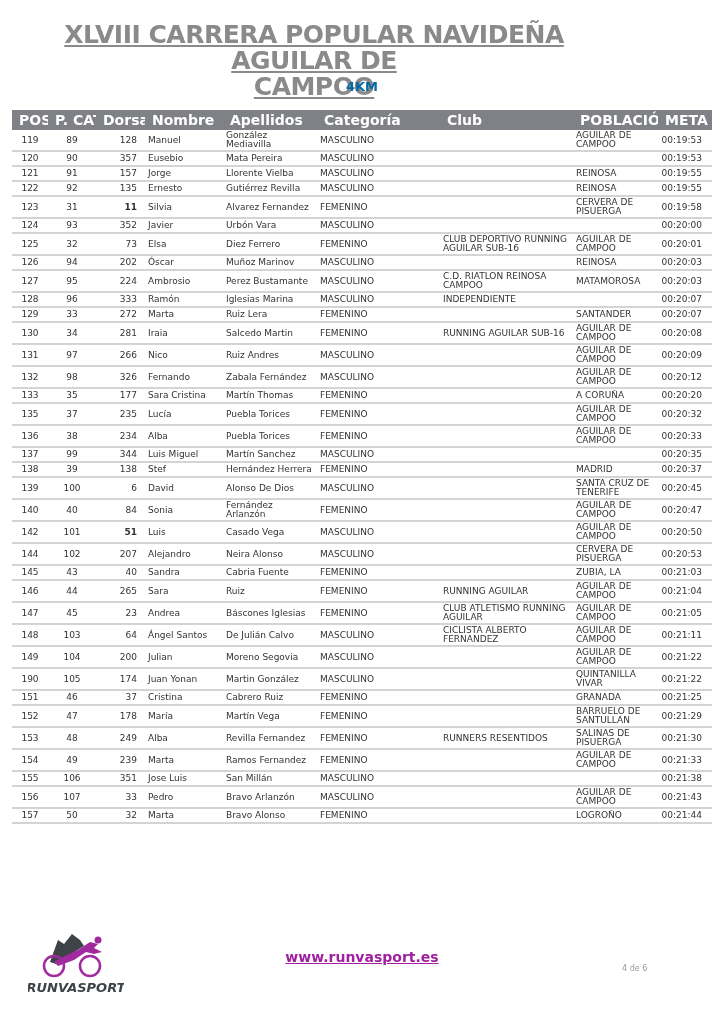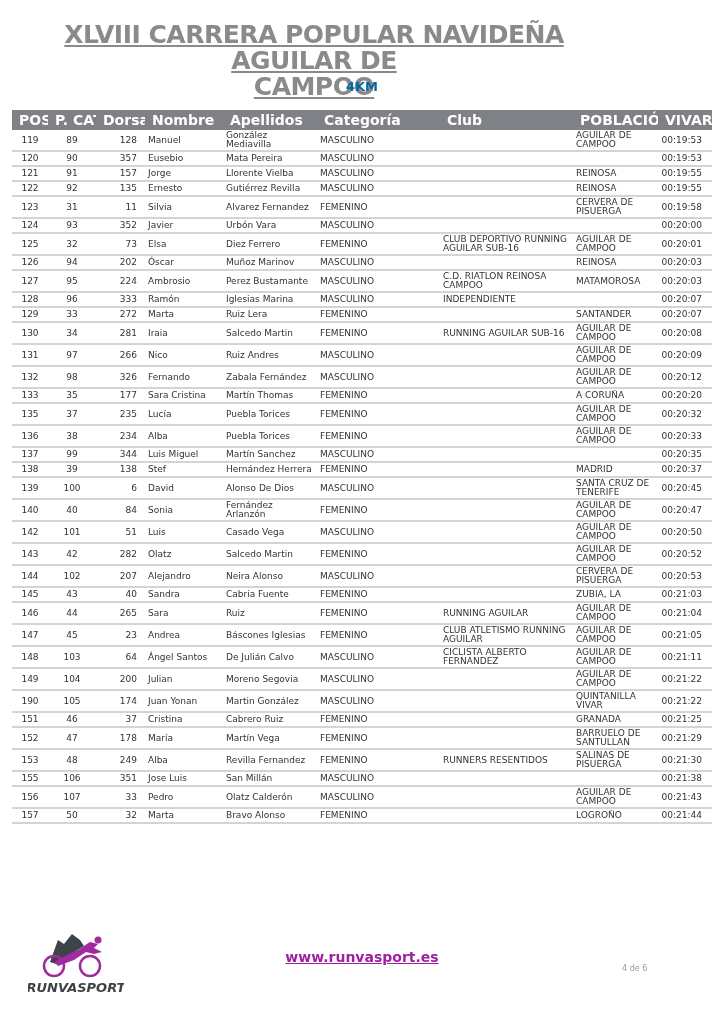--- a/index.html
+++ b/index.html
@@ -44,21 +44,21 @@
   <thead>
     <tr>
       <th class="c">POS.</th>
       <th class="c">P. CAT.</th>
       <th class="c">Dorsal</th>
       <th>Nombre</th>
       <th>Apellidos</th>
       <th>Categoría</th>
       <th>Club</th>
       <th>POBLACIÓN</th>
-      <th class="c">VIVAR</th>
+      <th class="c">META</th>
     </tr>
   </thead>
   <tbody id="tbody">
       <tr class="d">
         <td class="c">119</td>
         <td class="c">89</td>
         <td class="r" style="padding-right: 8px;">128</td>
         <td>Manuel</td>
         <td>González Mediavilla</td>
         <td>MASCULINO</td>
@@ -95,21 +95,21 @@
         <td>Ernesto</td>
         <td>Gutiérrez Revilla</td>
         <td>MASCULINO</td>
         <td></td>
         <td>REINOSA</td>
         <td class="meta">00:19:55</td>
       </tr>
       <tr class="d">
         <td class="c">123</td>
         <td class="c">31</td>
-        <td class="r" style="padding-right: 8px;">11</td>
+        <td class="r" style="padding-right: 8px; font-weight: bold;">11</td>
         <td>Silvia</td>
         <td>Alvarez Fernandez</td>
         <td>FEMENINO</td>
         <td></td>
         <td>CERVERA DE PISUERGA</td>
         <td class="meta">00:19:58</td>
       </tr>
       <tr class="s">
         <td class="c">124</td>
         <td class="c">93</td>
@@ -282,38 +282,27 @@
         <td>Sonia</td>
         <td>Fernández Arlanzón</td>
         <td>FEMENINO</td>
         <td></td>
         <td>AGUILAR DE CAMPOO</td>
         <td class="meta">00:20:47</td>
       </tr>
       <tr class="d">
         <td class="c">142</td>
         <td class="c">101</td>
-        <td class="r" style="padding-right: 8px;">51</td>
+        <td class="r" style="padding-right: 8px; font-weight: bold;">51</td>
         <td>Luis</td>
         <td>Casado Vega</td>
         <td>MASCULINO</td>
         <td></td>
         <td>AGUILAR DE CAMPOO</td>
         <td class="meta">00:20:50</td>
-      </tr>
-      <tr class="d">
-        <td class="c">143</td>
-        <td class="c">42</td>
-        <td class="r" style="padding-right: 8px;">282</td>
-        <td>Olatz</td>
-        <td>Salcedo Martin</td>
-        <td>FEMENINO</td>
-        <td></td>
-        <td>AGUILAR DE CAMPOO</td>
-        <td class="meta">00:20:52</td>
       </tr>
       <tr class="d">
         <td class="c">144</td>
         <td class="c">102</td>
         <td class="r" style="padding-right: 8px;">207</td>
         <td>Alejandro</td>
         <td>Neira Alonso</td>
         <td>MASCULINO</td>
         <td></td>
         <td>CERVERA DE PISUERGA</td>
@@ -411,37 +400,48 @@
         <td class="c">153</td>
         <td class="c">48</td>
         <td class="r" style="padding-right: 8px;">249</td>
         <td>Alba</td>
         <td>Revilla Fernandez</td>
         <td>FEMENINO</td>
         <td>RUNNERS RESENTIDOS</td>
         <td>SALINAS DE PISUERGA</td>
         <td class="meta">00:21:30</td>
       </tr>
+      <tr class="d">
+        <td class="c">154</td>
+        <td class="c">49</td>
+        <td class="r" style="padding-right: 8px;">239</td>
+        <td>Marta</td>
+        <td>Ramos Fernandez</td>
+        <td>FEMENINO</td>
+        <td></td>
+        <td>AGUILAR DE CAMPOO</td>
+        <td class="meta">00:21:33</td>
+      </tr>
       <tr class="s">
         <td class="c">155</td>
         <td class="c">106</td>
         <td class="r" style="padding-right: 8px;">351</td>
         <td>Jose Luis</td>
         <td>San Millán</td>
         <td>MASCULINO</td>
         <td></td>
         <td></td>
         <td class="meta">00:21:38</td>
       </tr>
       <tr class="d">
         <td class="c">156</td>
         <td class="c">107</td>
         <td class="r" style="padding-right: 8px;">33</td>
         <td>Pedro</td>
-        <td>Olatz Calderón</td>
+        <td>Bravo Arlanzón</td>
         <td>MASCULINO</td>
         <td></td>
         <td>AGUILAR DE CAMPOO</td>
         <td class="meta">00:21:43</td>
       </tr>
       <tr class="s">
         <td class="c">157</td>
         <td class="c">50</td>
         <td class="r" style="padding-right: 8px;">32</td>
         <td>Marta</td>

